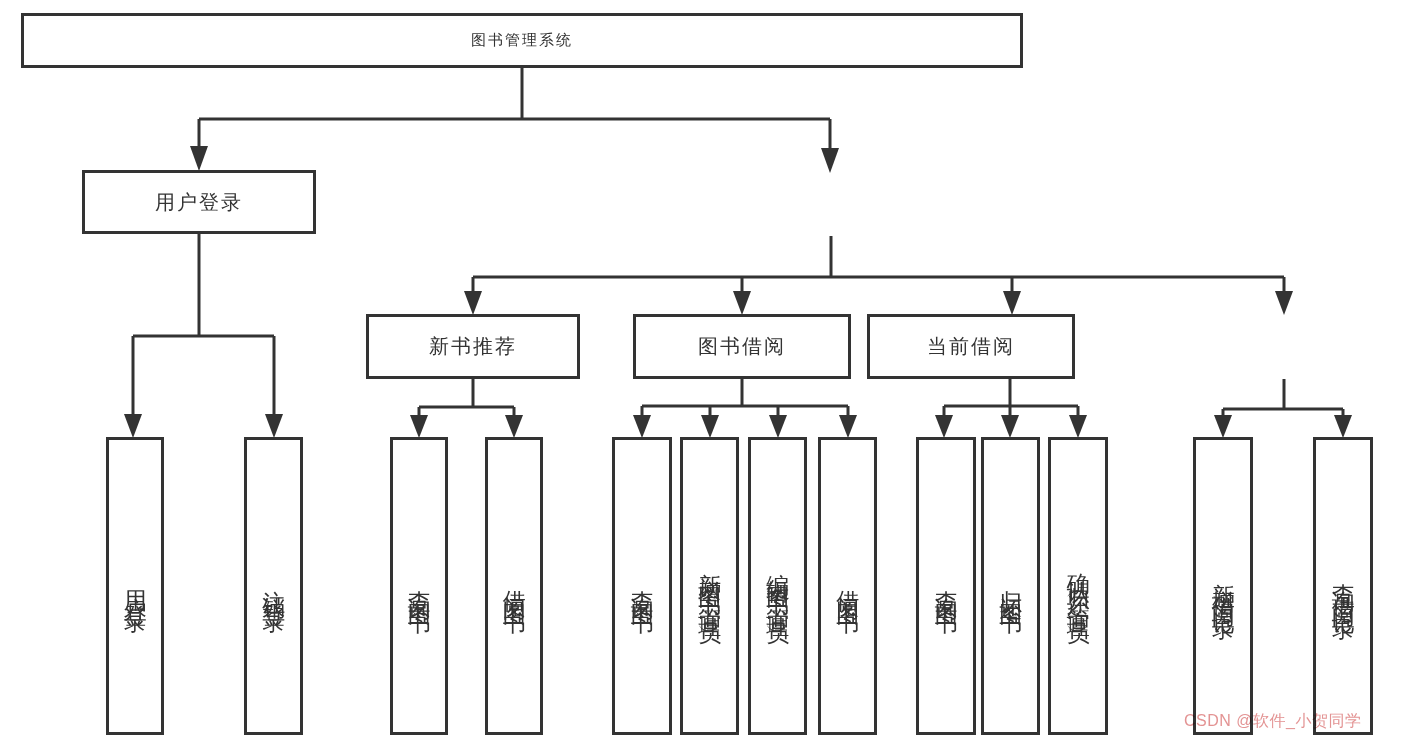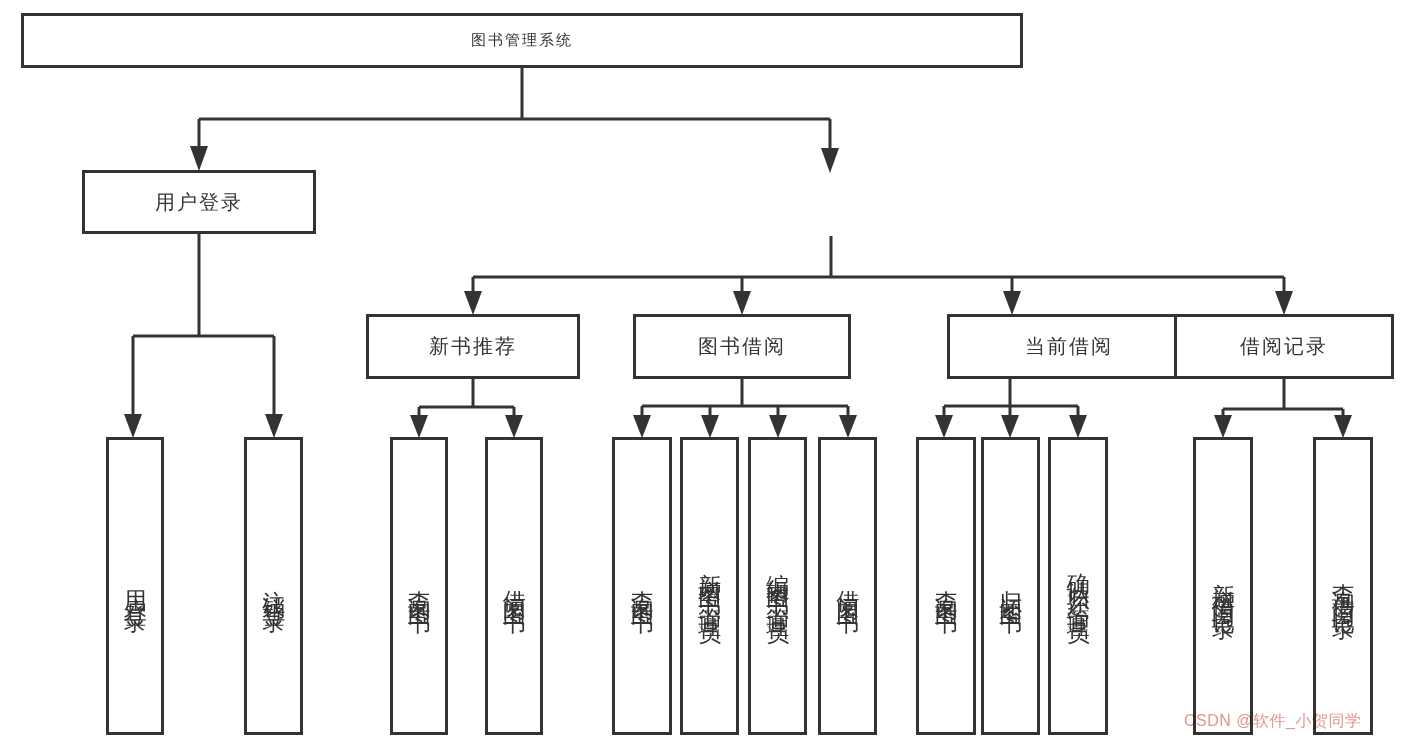--- a/index.html
+++ b/index.html
@@ -126,25 +126,22 @@
   <div class="box hlabel" style="left:82px;top:170px;width:234px;height:64px;">
     <span>用户登录</span>
   </div>
 
   <div class="box hlabel" style="left:366px;top:314px;width:214px;height:65px;">
     <span>新书推荐</span>
   </div>
   <div class="box hlabel" style="left:633px;top:314px;width:218px;height:65px;text-align:right;">
     <span>图书借阅</span>
   </div>
-  <div class="box hlabel" style="left:947px;top:314px;width:244px;height:65px;">
+  <div class="box hlabel" style="left:867px;top:314px;width:208px;height:65px;">
     <span>当前借阅</span>
-  </div>
-  <div class="box hlabel" style="left:1174px;top:314px;width:220px;height:65px;">
-    <span>借阅记录</span>
   </div>
 
   <div class="box vbox" style="left:106px;top:437px;width:58px;height:298px;">
     <span>用户登录</span>
   </div>
   <div class="box vbox" style="left:244px;top:437px;width:59px;height:298px;">
     <span>注销登录</span>
   </div>
 
   <div class="box vbox" style="left:390px;top:437px;width:58px;height:298px;">

